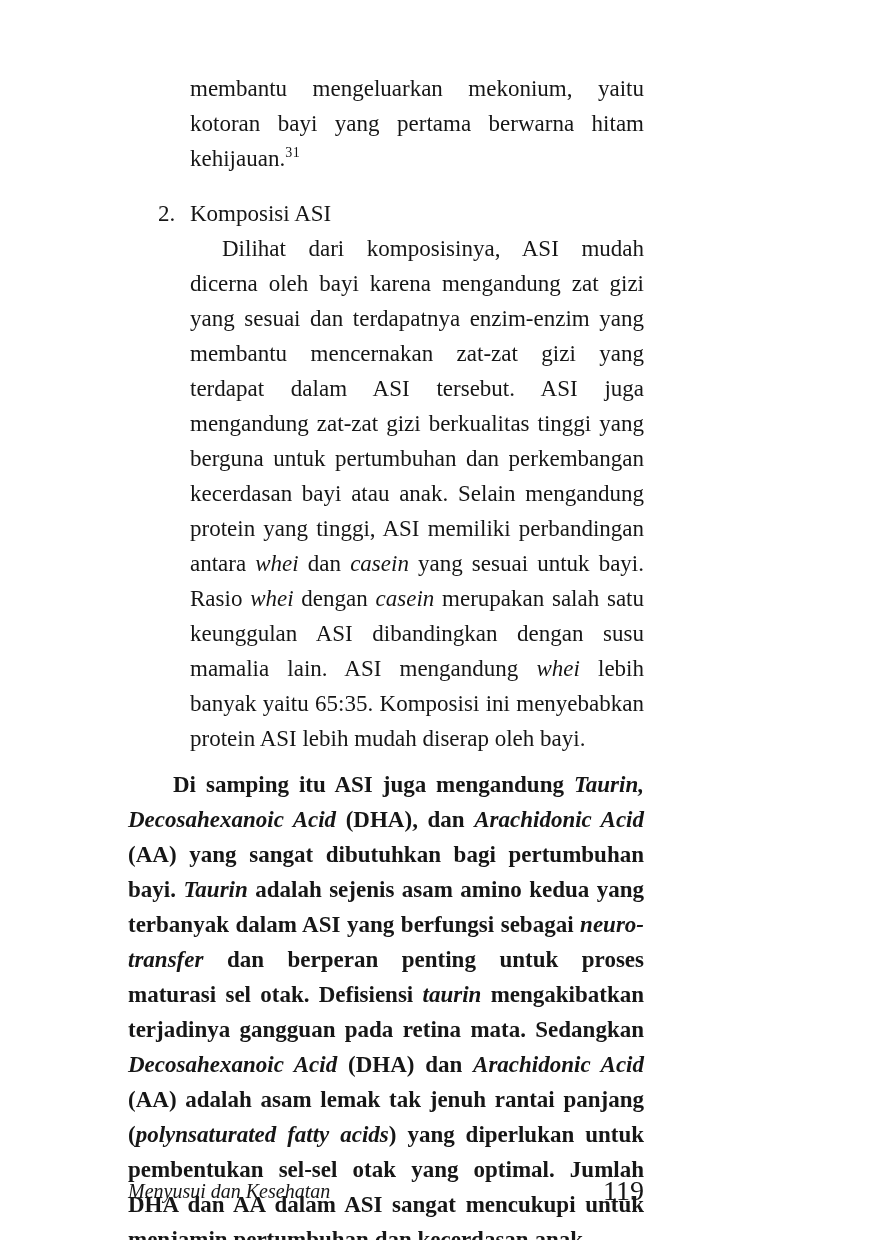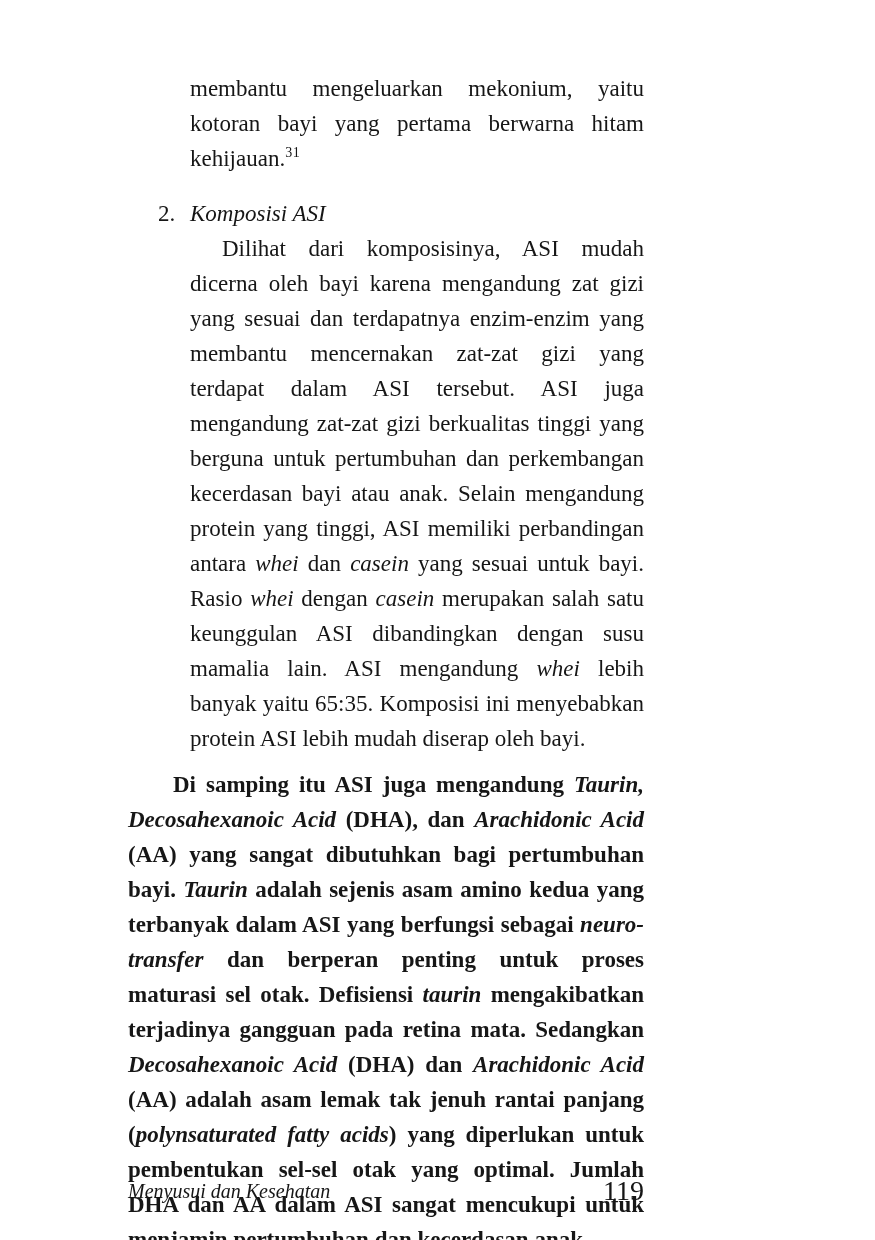--- a/index.html
+++ b/index.html
@@ -33,21 +33,20 @@
     margin-top: 20px;
   }
   .list-number {
     position: absolute;
     left: -32px;
     top: 0;
   }
   .list-title {
     margin: 0;
     text-align: left;
-    font-style: italic;
   }
   .list-para {
     text-indent: 32px;
   }
   .para-dha {
     margin-top: 11px;
     text-indent: 45px;
     font-weight: bold;
   }
   sup {

